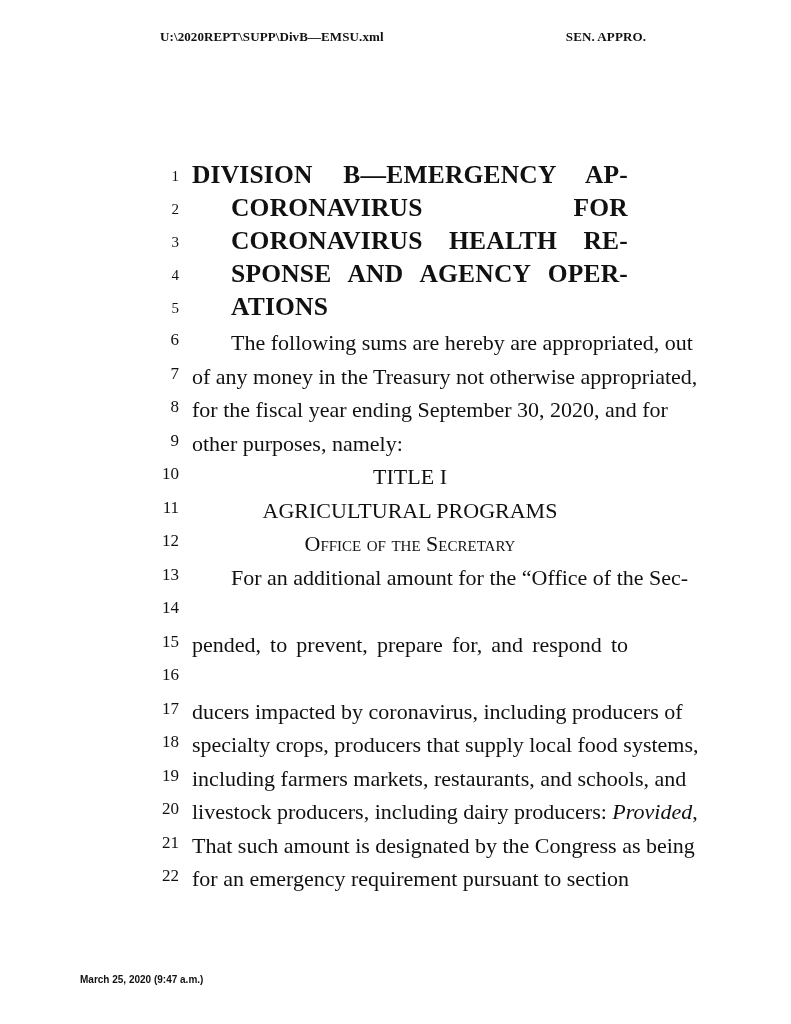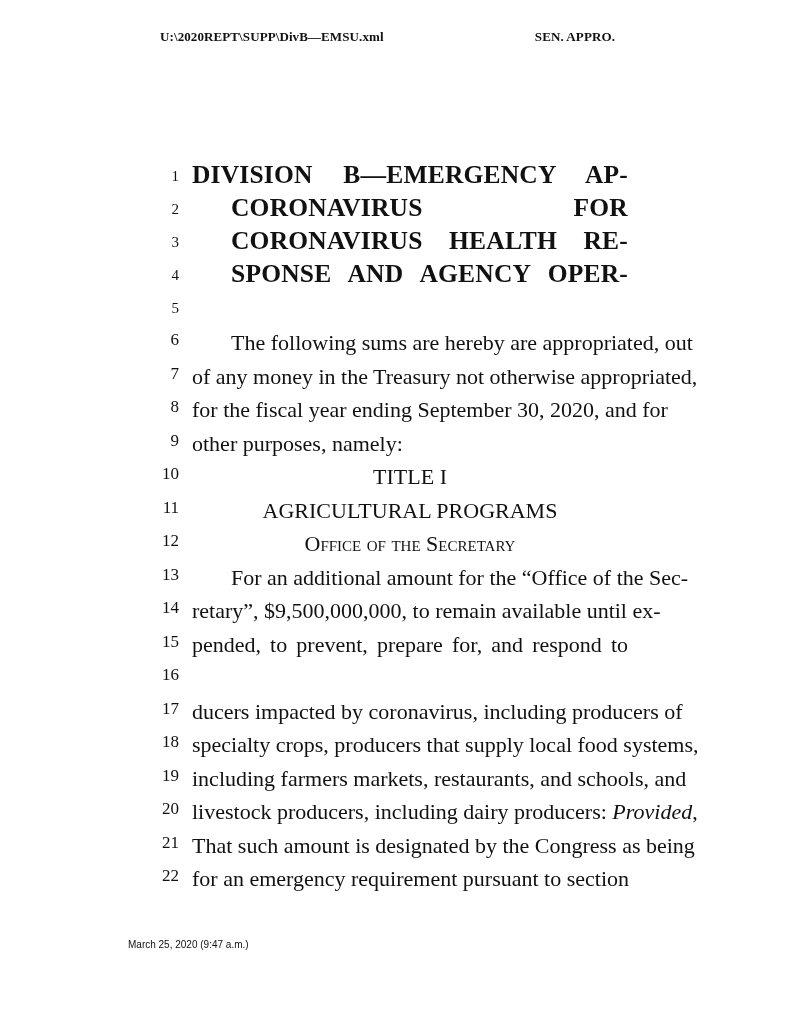--- a/index.html
+++ b/index.html
@@ -1,34 +1,34 @@
 <!DOCTYPE html>
 <html><head>
 <meta charset="utf-8">
 <style>
   html, body { margin: 0; padding: 0; background: #ffffff; }
   body { width: 791px; height: 1024px; position: relative; overflow: hidden;
          font-family: "Liberation Serif", "DejaVu Serif", serif; color: #111; }
   .hdr { position: absolute; top: 29px; font-size: 13px; font-weight: bold; letter-spacing: 0.1px; }
   .hdr.left { left: 160px; }
-  .hdr.right { right: 176px; }
+  .hdr.right { right: 145px; }
   .line { position: absolute; left: 0; width: 791px; height: 33px; }
   .ln { position: absolute; left: 138px; width: 41px; text-align: right; font-size: 17px; }
   .ln.small { font-size: 15px; }
   .txt { position: absolute; left: 192px; width: 436px; font-size: 22px; white-space: nowrap;
          text-align: justify; text-align-last: justify; }
   .txt.ragged { text-align-last: left; }
   .txt.para { text-indent: 39px; }
   .txt.center { text-align: left; text-align-last: center; }
   .h1 { font-weight: 900; font-size: 25.5px; letter-spacing: 0.2px; }
   .h1.first { left: 192px; width: 436px; }
   .h1.rest { left: 231px; width: 397px; }
   .smallcaps { font-variant: small-caps; }
-  .footer { position: absolute; left: 80px; top: 939px; font-family: "Liberation Sans", "DejaVu Sans", sans-serif;
-            font-size: 10px; font-weight: normal; margin-left: 48px; }
+  .footer { position: absolute; left: 80px; top: 974px; font-family: "Liberation Sans", "DejaVu Sans", sans-serif;
+            font-size: 10px; font-weight: bold; }
   em { font-style: italic; }
 </style>
 </head>
 <body>
 
 <div class="hdr left">U:\2020REPT\SUPP\DivB—EMSU.xml</div>
 <div class="hdr right">SEN. APPRO.</div>
 
 <div class="line" style="top:160px;">
   <span class="ln small" style="top:8px;">1</span>
@@ -41,20 +41,21 @@
 <div class="line" style="top:226px;">
   <span class="ln small" style="top:8px;">3</span>
   <span class="txt h1 rest">CORONAVIRUS HEALTH RE-</span>
 </div>
 <div class="line" style="top:259px;">
   <span class="ln small" style="top:8px;">4</span>
   <span class="txt h1 rest">SPONSE AND AGENCY OPER-</span>
 </div>
 <div class="line" style="top:292px;">
   <span class="ln small" style="top:8px;">5</span>
+  <span class="txt h1 rest ragged">ATIONS</span>
 </div>
 
 <div class="line" style="top:330px;">
   <span class="ln">6</span>
   <span class="txt para">The following sums are hereby are appropriated, out</span>
 </div>
 <div class="line" style="top:364px;">
   <span class="ln">7</span>
   <span class="txt">of any money in the Treasury not otherwise appropriated,</span>
 </div>
@@ -77,21 +78,20 @@
 <div class="line" style="top:531px;">
   <span class="ln">12</span>
   <span class="txt center smallcaps">Office of the Secretary</span>
 </div>
 <div class="line" style="top:565px;">
   <span class="ln">13</span>
   <span class="txt para">For an additional amount for the “Office of the Sec-</span>
 </div>
 <div class="line" style="top:598px;">
   <span class="ln">14</span>
-  <span class="txt">retary”, $9,500,000,000, to remain available until ex-</span>
 </div>
 <div class="line" style="top:632px;">
   <span class="ln">15</span>
   <span class="txt">pended, to prevent, prepare for, and respond to</span>
 </div>
 <div class="line" style="top:665px;">
   <span class="ln">16</span>
 </div>
 <div class="line" style="top:699px;">
   <span class="ln">17</span>

